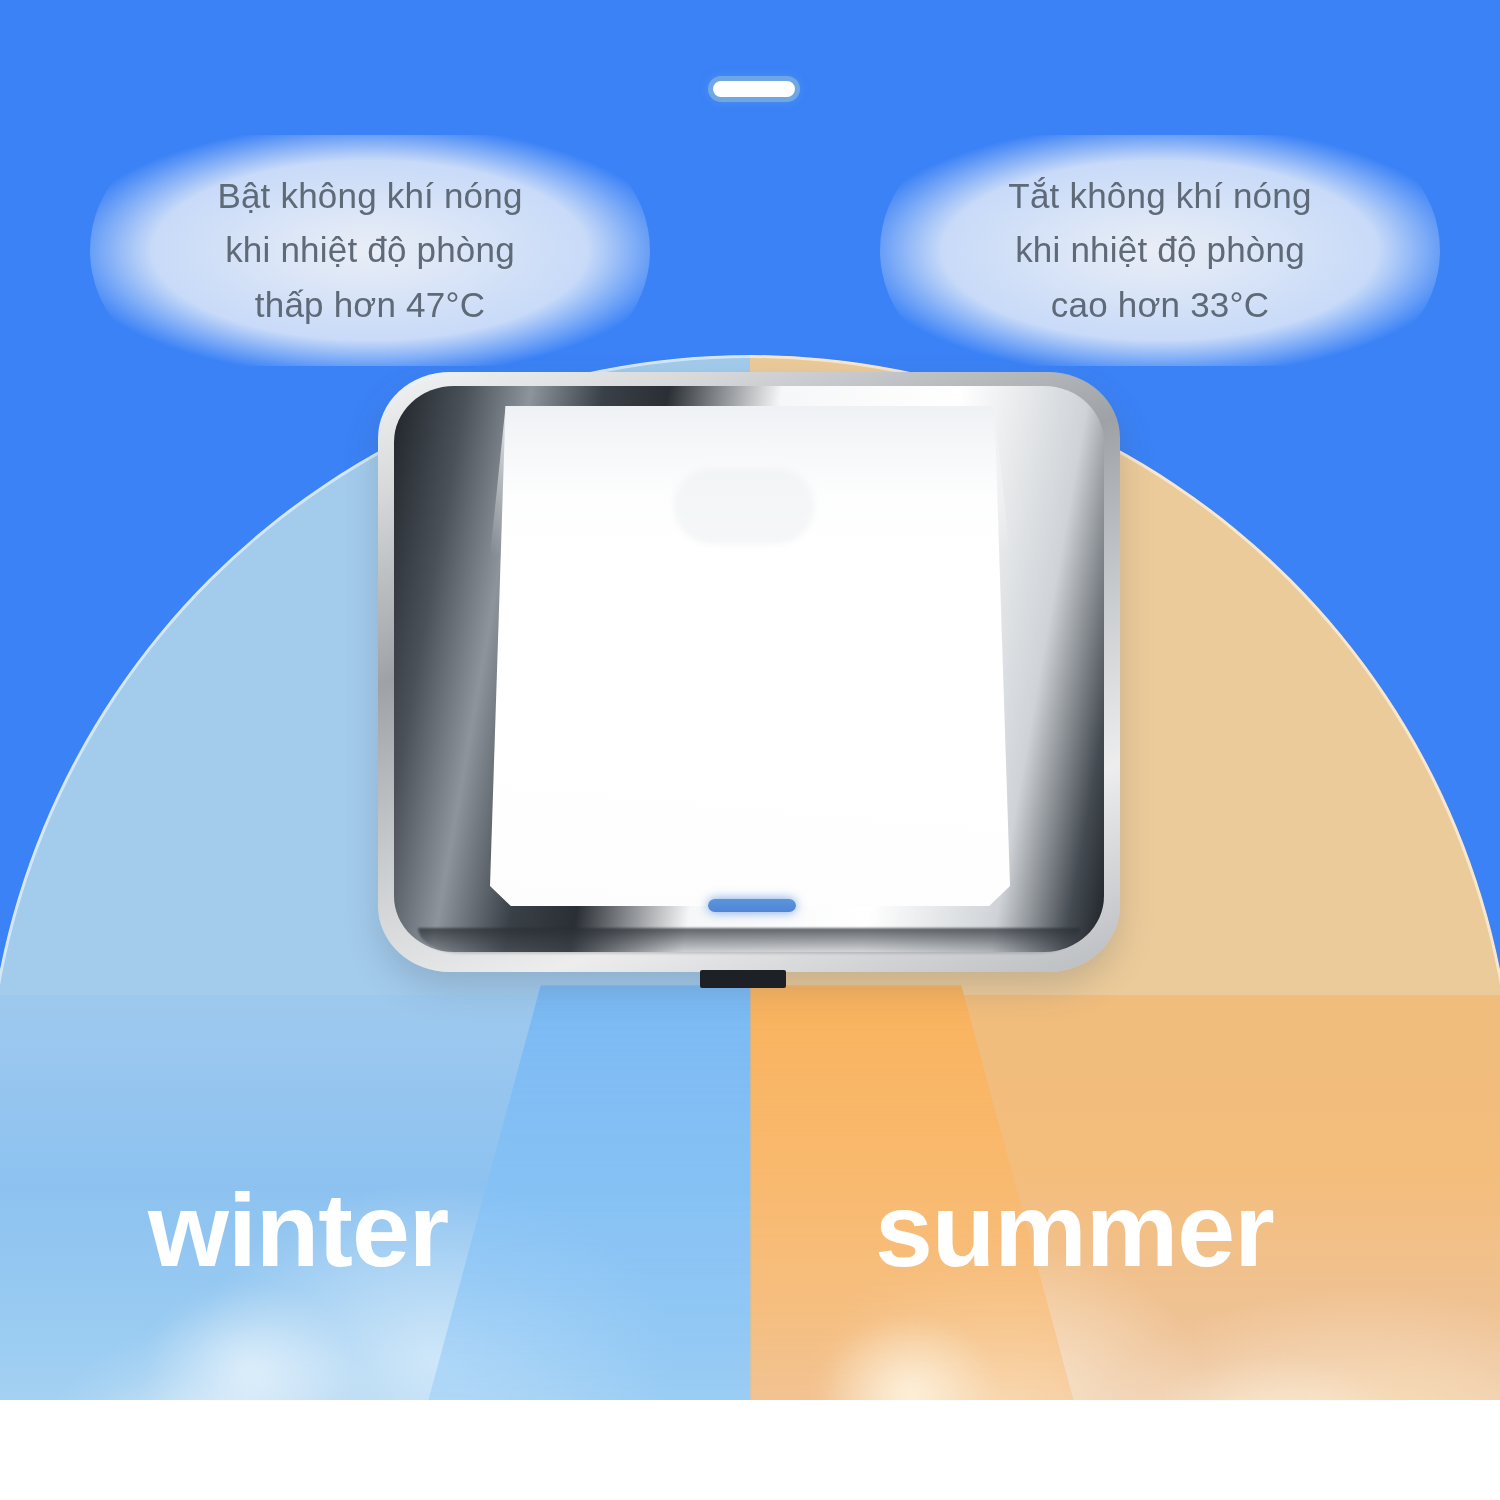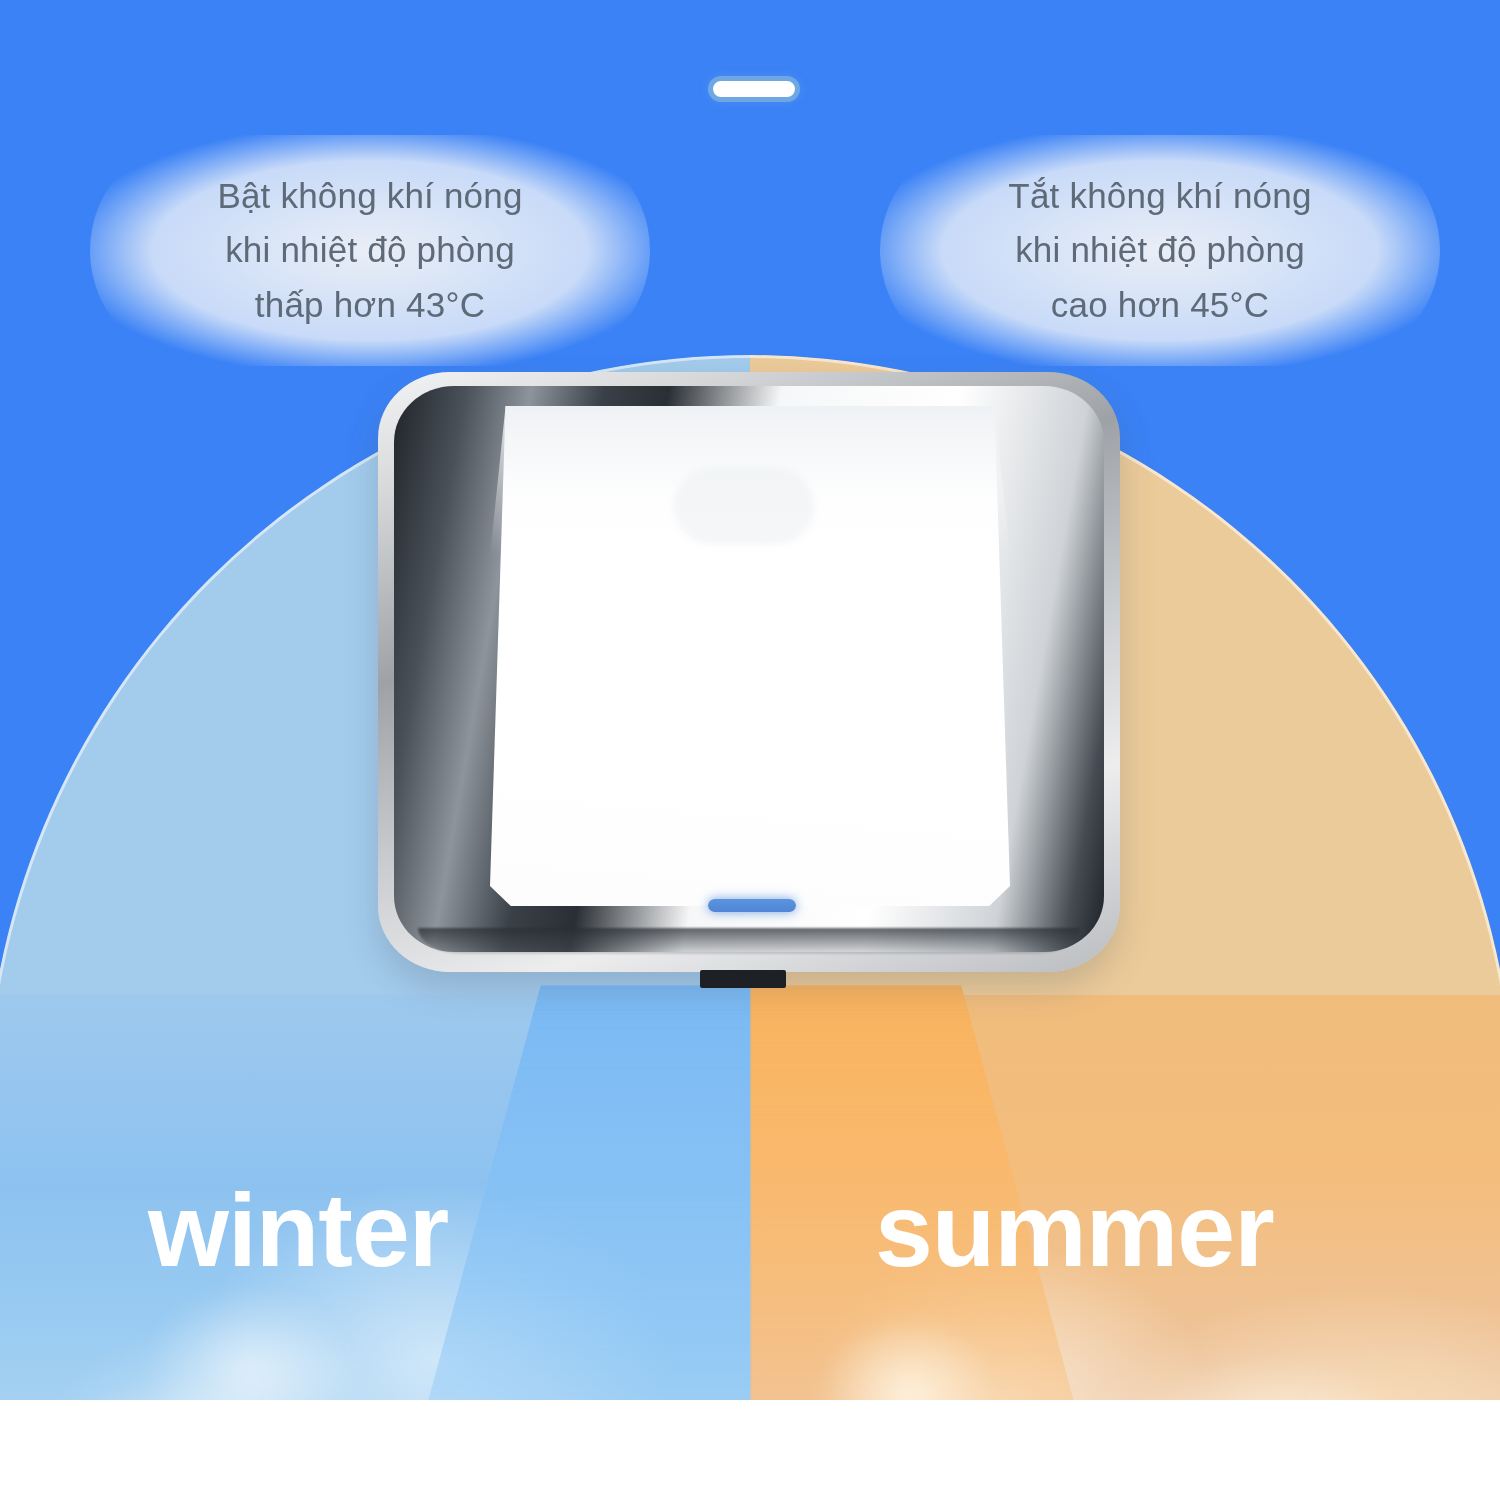--- a/index.html
+++ b/index.html
@@ -252,27 +252,27 @@
 </head>
 <body>
 
 <div id="poster">
 
   <div class="top-pill"></div>
 
   <div class="caption caption-left">
     <span class="line">Bật không khí nóng</span>
     <span class="line">khi nhiệt độ phòng</span>
-    <span class="line">thấp hơn 43°C</span>
+    <span class="line">thấp hơn 47°C</span>
   </div>
 
   <div class="caption caption-right">
     <span class="line">Tắt không khí nóng</span>
     <span class="line">khi nhiệt độ phòng</span>
-    <span class="line">cao hơn 45°C</span>
+    <span class="line">cao hơn 33°C</span>
   </div>
 
   <div class="circle-wrap">
     <div class="circle">
       <div class="circle-half left"></div>
       <div class="circle-half right"></div>
       <div class="circle-rim"></div>
     </div>
   </div>
 

